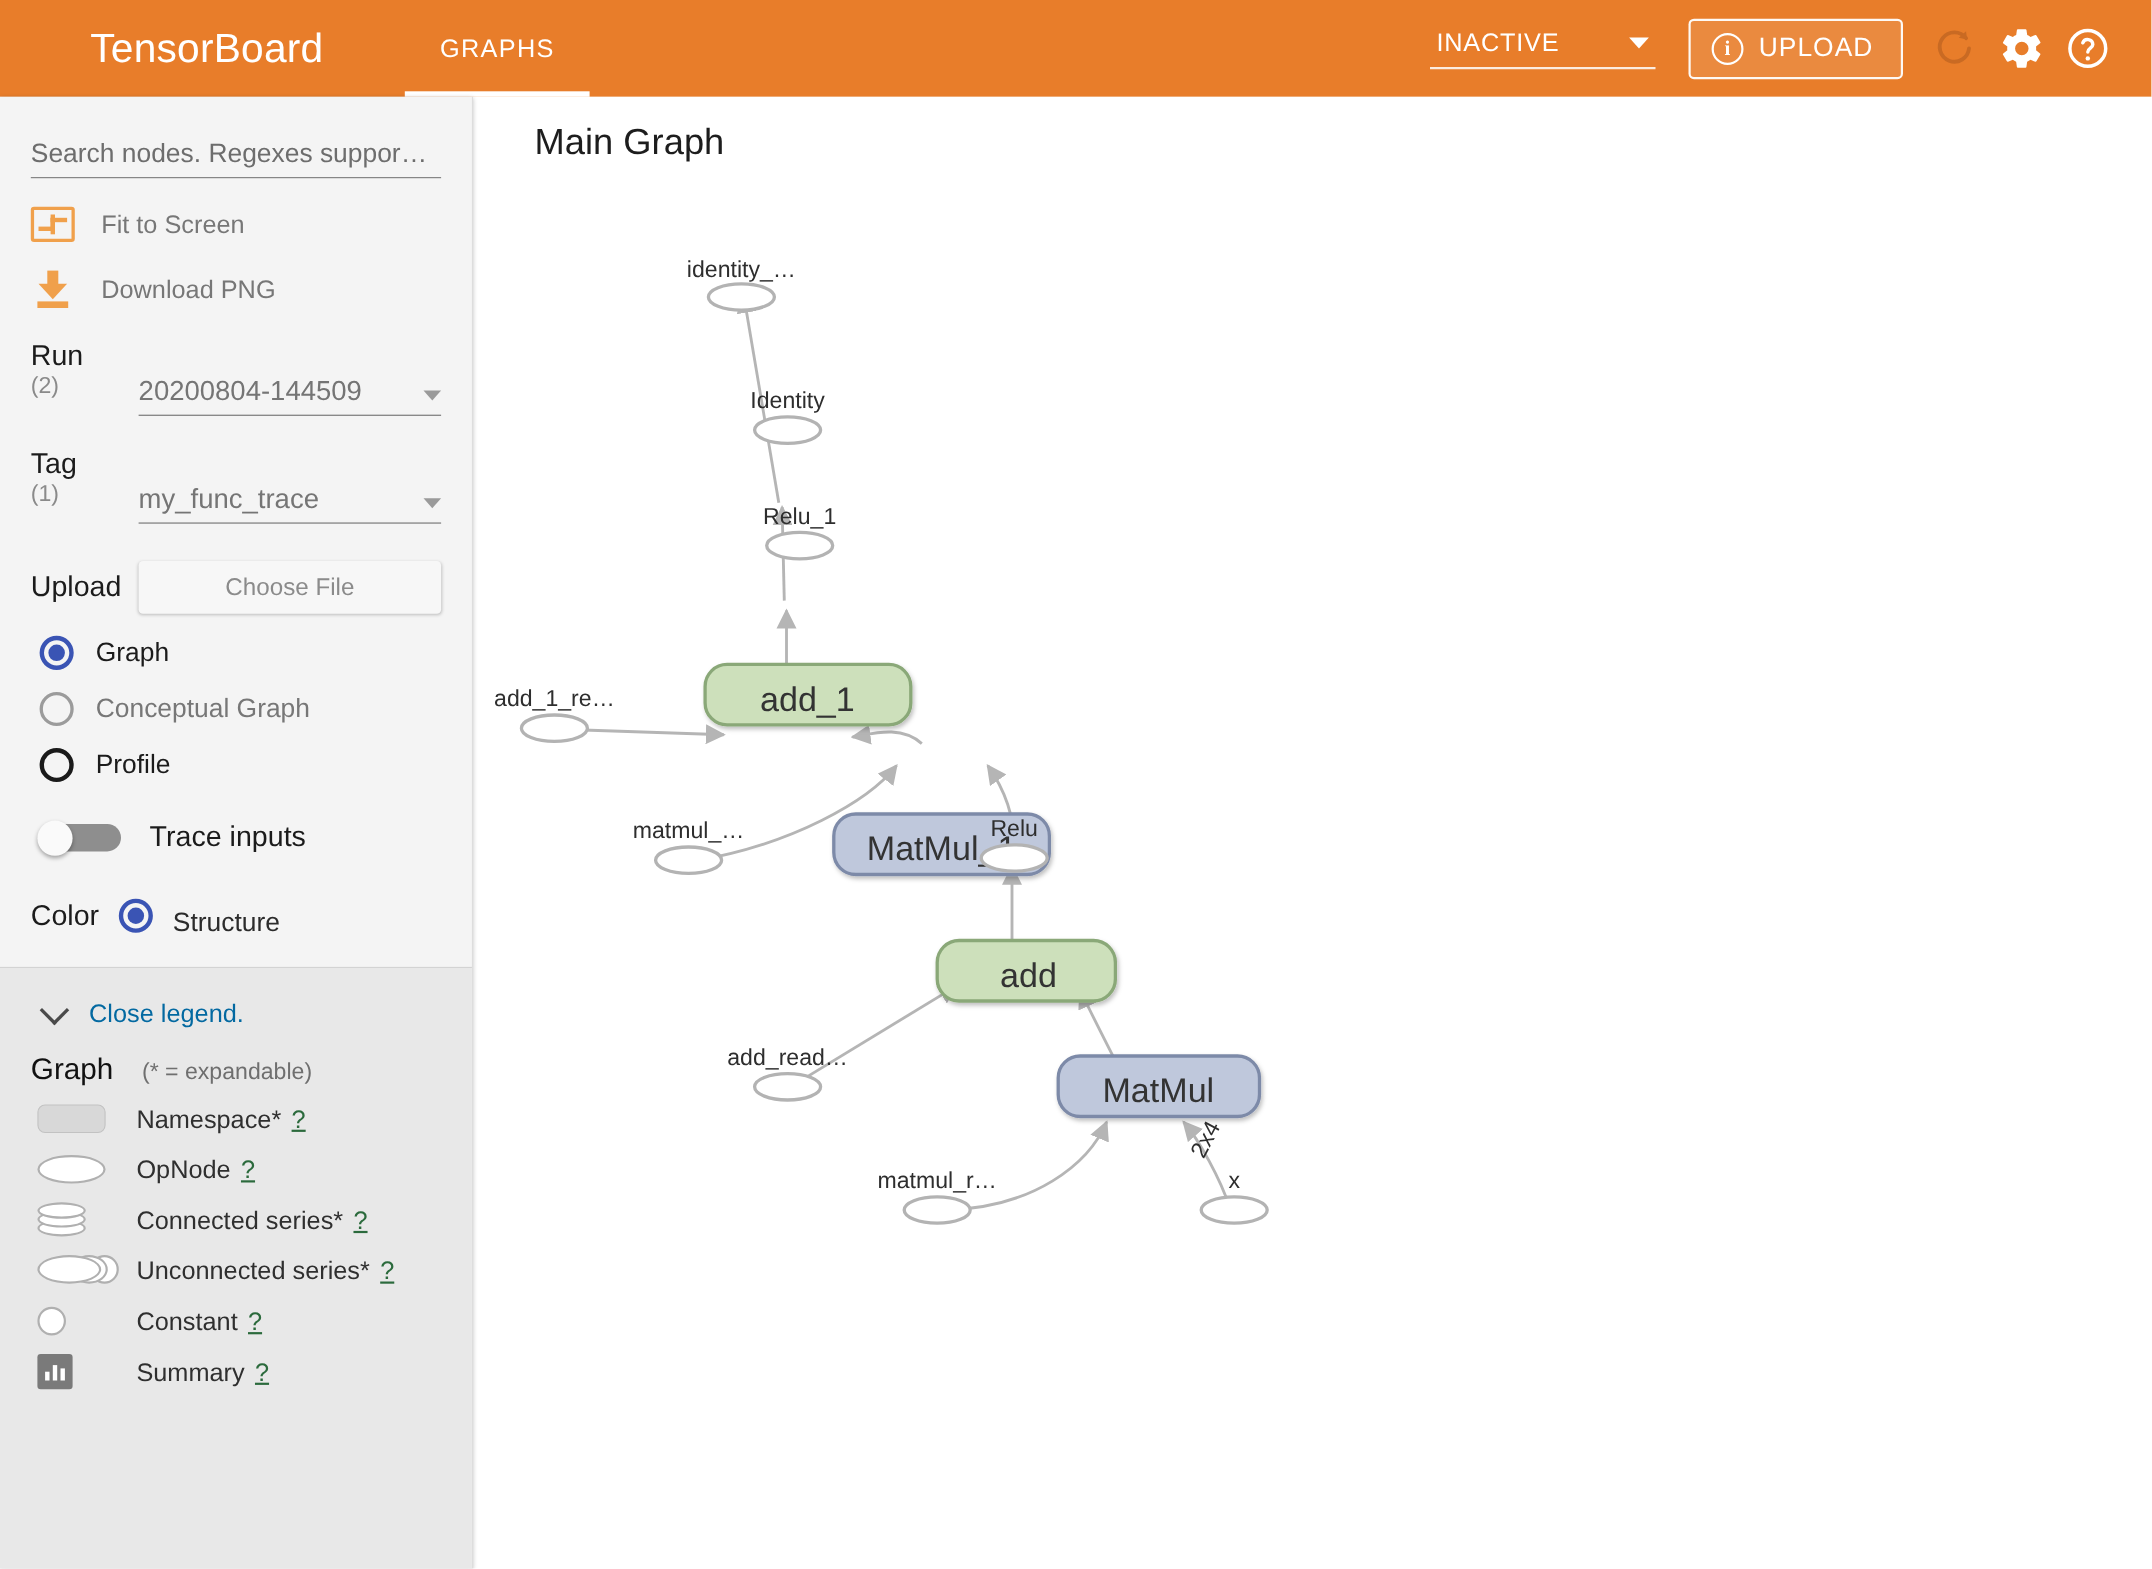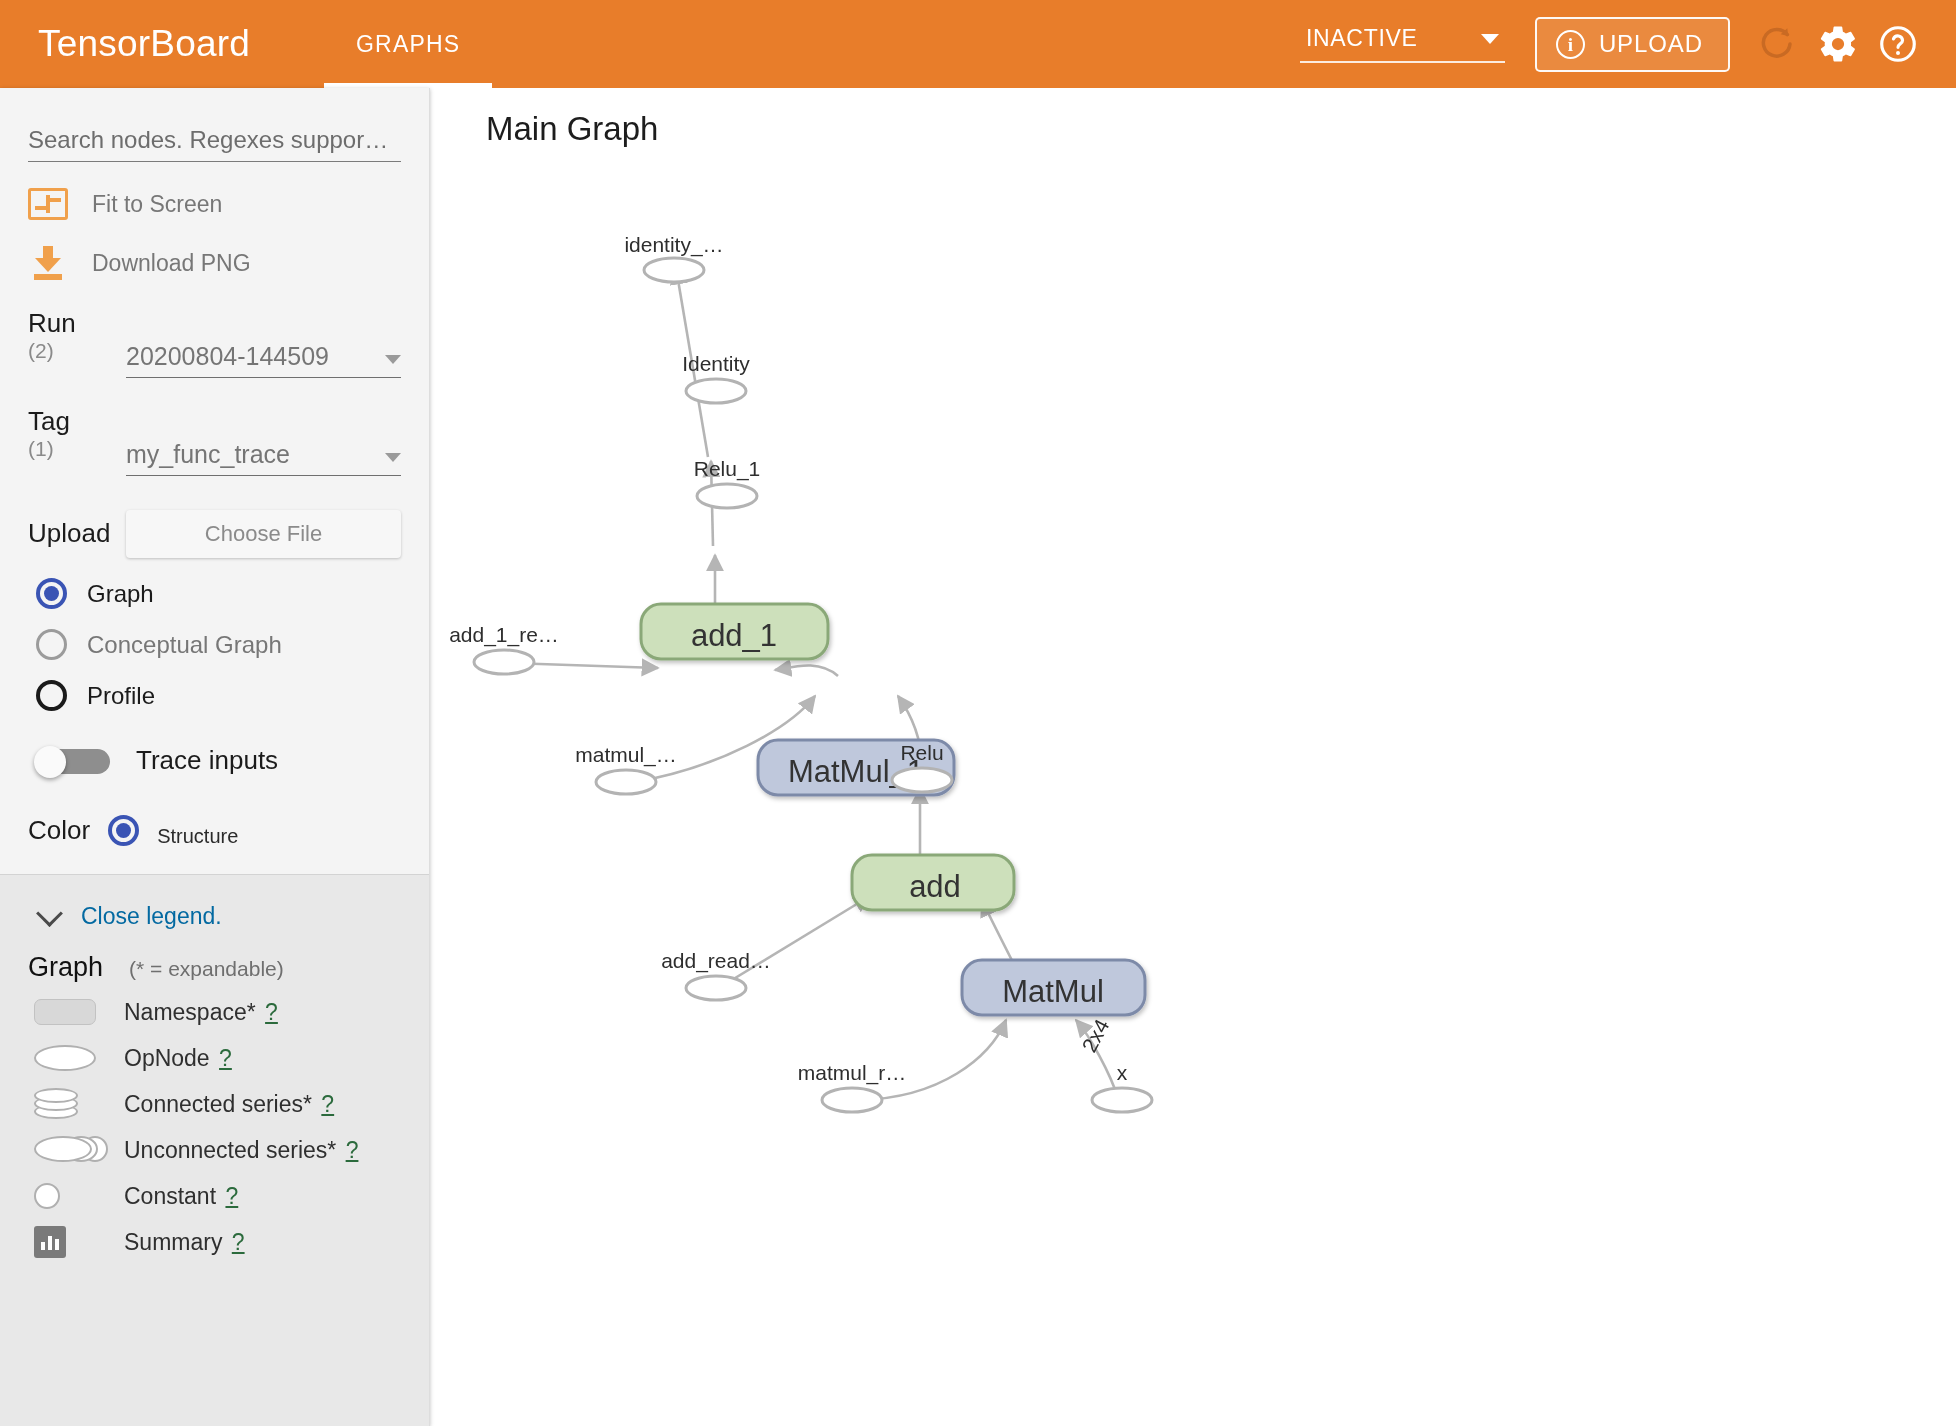--- a/index.html
+++ b/index.html
@@ -11,20 +11,21 @@
   }
   #app { width: 1956px; height: 1426px; display: flex; flex-direction: column; }
 
   
   .header {
     height: 88px; min-height: 88px;
     background: #e87d2a;
     display: flex; align-items: center;
     position: relative;
     color: #fff;
+    padding-left: 44px;
   }
   .brand {
     font-size: 37px; font-weight: 400; color: #fff;
     margin-left: 38px; letter-spacing: .2px;
   }
   .tabs { margin-left: 74px; height: 88px; display: flex; align-items: center; }
   .tab {
     font-size: 23px; letter-spacing: 1.2px; color: #ffffff;
     padding: 0 32px; height: 88px; line-height: 88px;
     position: relative; cursor: pointer;
@@ -144,21 +145,21 @@
     background: #8e8e8e; border-radius: 13px;
   }
   .switch .knob {
     position: absolute; left: 0; top: 0; width: 32px; height: 32px; border-radius: 50%;
     background: #fafafa; box-shadow: 0 2px 4px rgba(0,0,0,.35);
   }
   .toggle-row .tl { font-size: 26px; color: #1b1b1b; }
 
   .color-row { display: flex; align-items: center; gap: 18px; margin-top: 36px; margin-bottom: 26px; }
   .color-row .cl { font-size: 26px; color: #1b1b1b; }
-  .color-row .cv { font-size: 20px; color: #2b2b2b; margin-top: 13px; }
+  .color-row .cv { font-size: 24px; color: #2b2b2b; margin-top: 13px; }
 
   
   .legend {
     background: #e8e8e8; border-top: 1px solid #d3d3d3;
     flex: 1; padding: 28px 28px 0 28px; overflow: hidden;
   }
   .legend-close { display: flex; align-items: center; gap: 22px; cursor: pointer; }
   .chev-down {
     width: 19px; height: 19px; border-right: 3.5px solid #4a4a4a; border-bottom: 3.5px solid #4a4a4a;
     transform: rotate(45deg); margin-top: -7px; margin-left: 12px;

